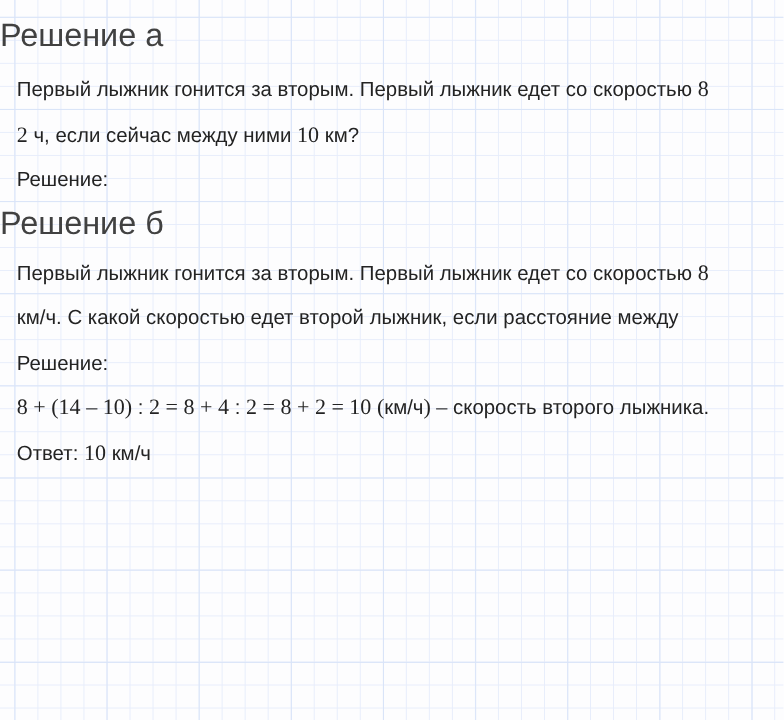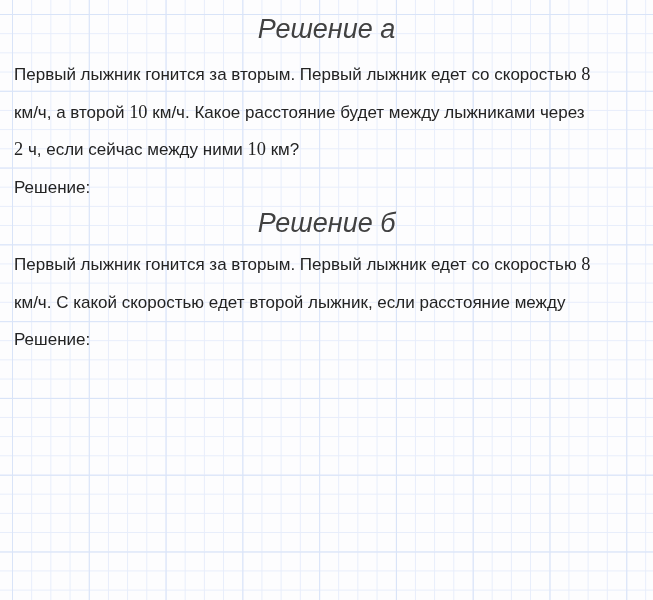--- a/index.html
+++ b/index.html
@@ -25,22 +25,21 @@
     background-size:76.8px 76.8px, 76.8px 76.8px, 19.2px 19.2px, 19.2px 19.2px;
     background-position:12px 14px, 12px 14px, 12px 14px, 12px 14px;
     font-family:"Liberation Sans","DejaVu Sans",sans-serif;
     color:var(--text-color);
   }
   .title{
     font-size:27px;
     line-height:34px;
     font-weight:400;
     color:var(--title-color);
-    text-align:center;
-    font-style:italic;
+    text-align:left;
   }
   .title-a{padding-top:12px;}
   .title-b{}
   .text{
     margin:10px 14px 0 14px;
   }
   .text-b{margin-top:6px;}
   .line{
     font-size:17px;
     line-height:37.5px;
@@ -53,28 +52,29 @@
 </style>
 </head>
 <body>
 
 <div class="page">
 
   <section>
     <h1 class="title title-a">Решение а</h1>
     <div class="text">
       <div class="line">Первый лыжник гонится за вторым. Первый лыжник едет со скоростью <span class="num">8</span></div>
-      <div class="line">км/ч, а второй <span class="num">10</span> км/ч. Какое расстояние будет между лыжниками через</div>
       <div class="line"><span class="num">2</span> ч, если сейчас между ними <span class="num">10</span> км?</div>
       <div class="line">Решение:</div>
     </div>
   </section>
 
   <section>
     <h1 class="title title-b">Решение б</h1>
     <div class="text text-b">
       <div class="line">Первый лыжник гонится за вторым. Первый лыжник едет со скоростью <span class="num">8</span></div>
       <div class="line">км/ч. С какой скоростью едет второй лыжник, если расстояние между</div>
       <div class="line">Решение:</div>
+      <div class="line"><span class="num">8 + (14 – 10)</span> : <span class="num">2 = 8 + 4</span> : <span class="num">2 = 8 + 2 = 10 (</span>км/ч<span class="num">) –</span> скорость второго лыжника.</div>
+      <div class="line">Ответ: <span class="num">10</span> км/ч</div>
     </div>
   </section>
 
 </div>
 
 </body></html>

